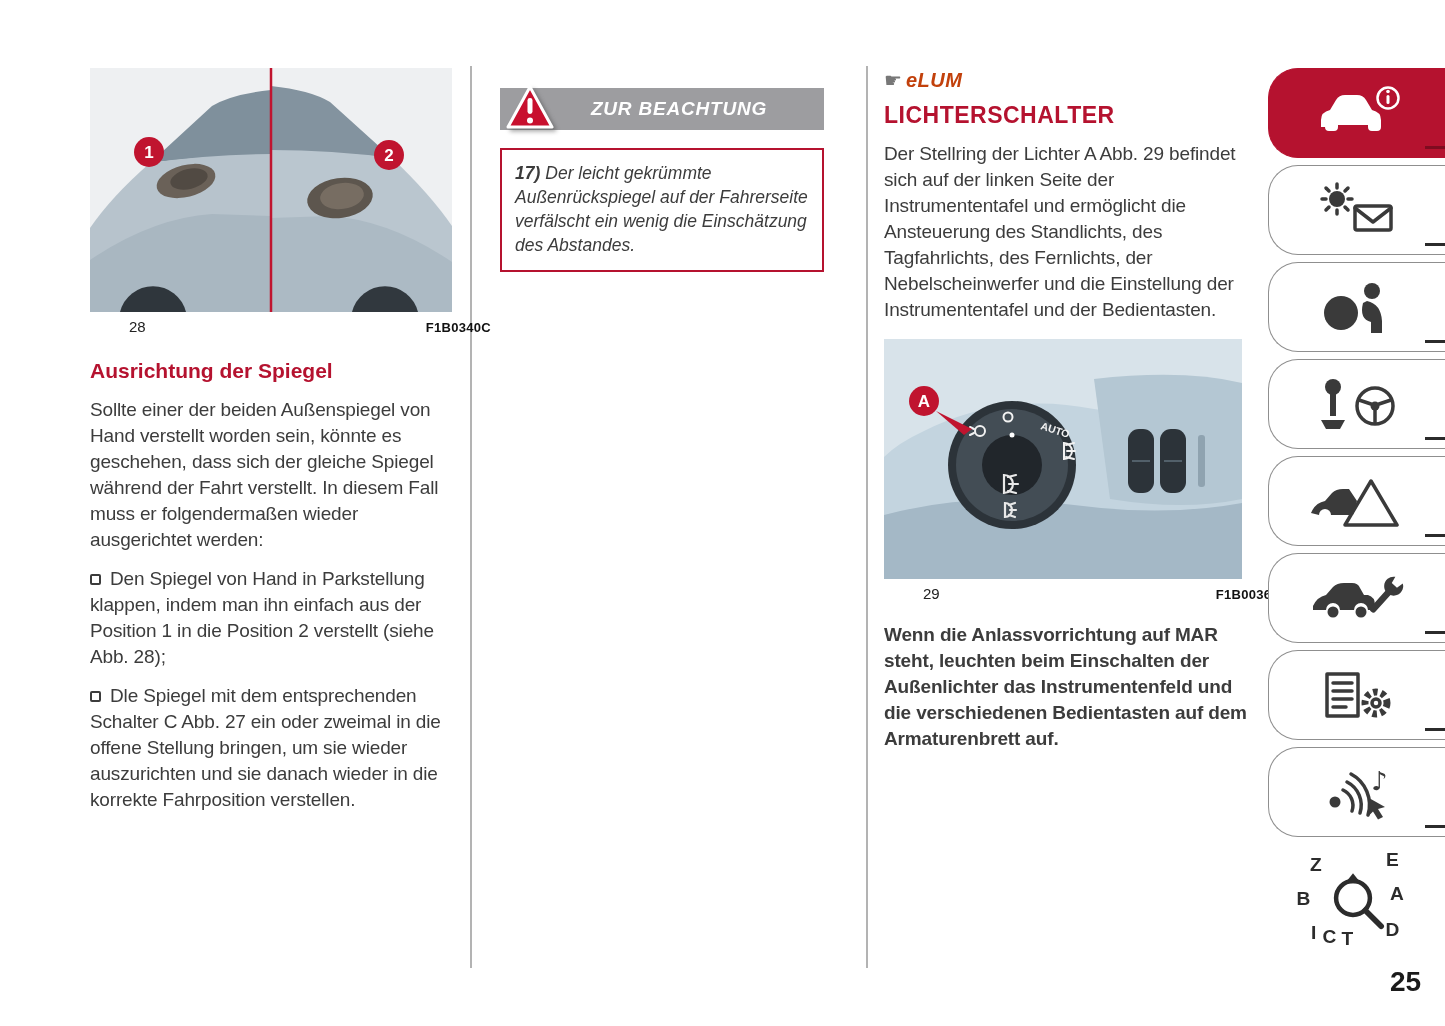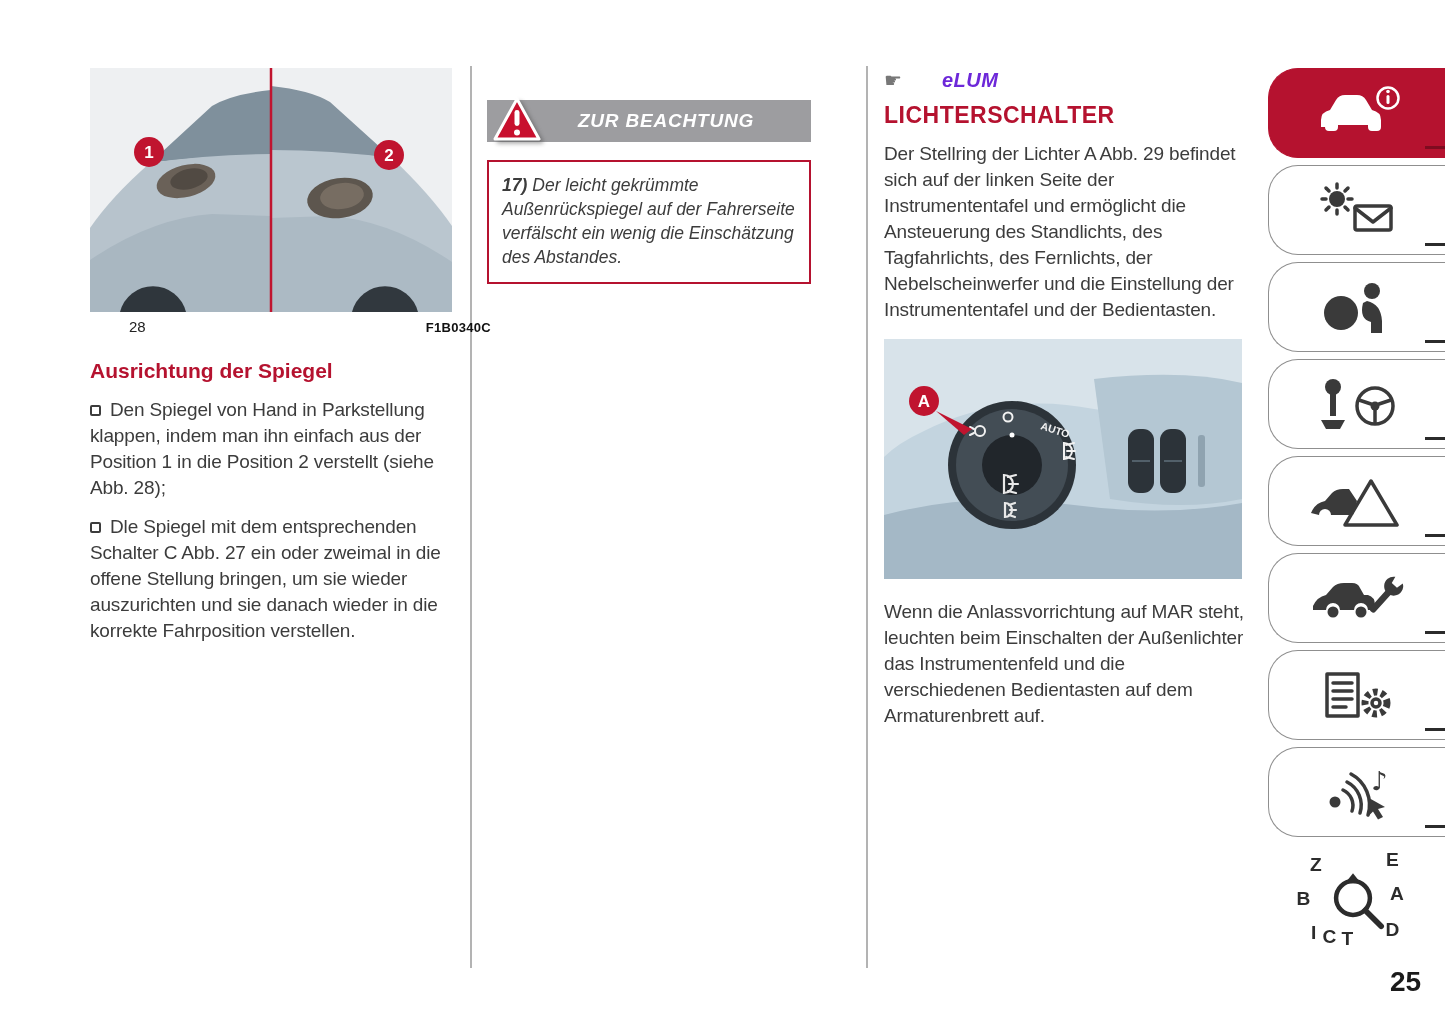--- a/index.html
+++ b/index.html
@@ -16,43 +16,43 @@
             margin-top:6px; width:362px;margin-left:39px; }
   .figcap .fignum { font-size:15px; color:#222; }
   .figcap .figcode { font-size:13px; font-weight:bold; color:#111; letter-spacing:.3px; }
   h3.red-sub { color:#b5122f; font-size:21px; font-weight:bold; margin:24px 0 14px 0; }
   .body-p { font-size:19px; line-height:26px; margin-bottom:13px; letter-spacing:-0.15px; }
   .bullet { font-size:19px; line-height:26px; margin-bottom:13px; letter-spacing:-0.15px; }
   .sq { display:inline-block; width:11px; height:11px; border:2px solid #3c3c3c;
         border-radius:2px; margin-right:9px; }
 
   
-  .col-mid { position:absolute; left:487px; top:88px; width:324px;margin-top:12px; }
+  .col-mid { position:absolute; left:500px; top:88px; width:324px; }
   .warn-bar { position:relative; background:#9d9da0; height:42px; display:flex;
               align-items:center; justify-content:center; }
   .warn-title { color:#fff; font-weight:bold; font-style:italic; font-size:19px;
                 letter-spacing:.8px; padding-left:34px; }
   .warn-tri { position:absolute; left:4px; top:-5px; filter:drop-shadow(3px 3px 2px rgba(60,60,60,.45)); }
   .note-box { margin-top:18px; border:2px solid #b5122f; padding:11px 13px 13px 13px;
               font-style:italic; font-size:17.5px; line-height:24px; color:#3c3c3c; }
   .note-num { font-weight:bold; margin-right:5px; }
 
   
   .col-right { position:absolute; left:884px; top:60px; width:364px; }
   h1.section { color:#b5122f; font-size:26px; font-weight:bold; letter-spacing:.5px;
                padding-bottom:5px; border-bottom:4px solid #b5122f; }
   .brand { display:flex; align-items:center; gap:4px; margin:8px 0 4px 0; }
   .hand { font-size:20px; color:#777; font-family:"DejaVu Sans", sans-serif; }
-  .brand-text { font-size:20px; font-weight:bold; font-style:italic; color:#6d28d9;
-                letter-spacing:.5px;margin-left:36px; }
+  .brand-text { font-size:20px; font-weight:bold; font-style:italic; color:#c2410c;
+                letter-spacing:.5px; }
   h2.sub { color:#b5122f; font-size:23px; font-weight:bold; letter-spacing:.5px;
            margin:10px 0 12px 0; }
   .col-right .fig-frame { width:358px; margin-top:16px; }
   .col-right .figcap { width:358px; }
-  .col-right .para2 { margin-top:20px; }
+  .col-right .para2 { margin-top:20px;font-weight:bold; }
 
   
   .tab { position:absolute; left:1268px; width:177px; height:90px; background:#fff;
          border:1.5px solid #8f8f8f; border-right:none; border-radius:30px 0 0 30px;
          display:flex; align-items:center; justify-content:center; cursor:pointer; }
   .tab.active { background:#b5122f; border-color:#b5122f; }
   .tabmark { position:absolute; right:0; bottom:8px; width:20px; height:3px; background:#2b2b2b; }
   .index-logo { position:absolute; left:1288px; top:845px; width:130px; height:105px;
                 display:flex; align-items:center; justify-content:center; }
 
@@ -103,20 +103,21 @@
       </g>
     </svg>
 
     <div class="figcap">
       <span class="fignum">28</span>
       <span class="figcode">F1B0340C</span>
     </div>
 
     <h3 class="red-sub">Ausrichtung der Spiegel</h3>
 
+    <p class="body-p">Sollte einer der beiden Außenspiegel von Hand verstellt worden sein, könnte es geschehen, dass sich der gleiche Spiegel während der Fahrt verstellt. In diesem Fall muss er folgendermaßen wieder ausgerichtet werden:</p>
 
     <p class="bullet"><span class="sq"></span><span>Den Spiegel von Hand in Parkstellung klappen, indem man ihn einfach aus der Position 1 in die Position 2 verstellt (siehe Abb. 28);</span></p>
 
     <p class="bullet"><span class="sq"></span><span>Dle Spiegel mit dem entsprechenden Schalter C Abb. 27 ein oder zweimal in die offene Stellung bringen, um sie wieder auszurichten und sie danach wieder in die korrekte Fahrposition verstellen.</span></p>
   </div>
 
   <div class="col-mid">
     <div class="warn-bar">
       <svg class="warn-tri" width="52" height="50" viewBox="0 0 52 50">
         <path d="M26 4 L48 44 H4 Z" fill="#c8102e" stroke="#fff" stroke-width="3" stroke-linejoin="round"></path>
@@ -182,20 +183,24 @@
       <line x1="280" y1="122" x2="298" y2="122" stroke="#52606a" stroke-width="2"></line>
       <rect x="314" y="96" width="7" height="52" rx="3" fill="#8fa3b0"></rect>
 
       <g>
         <polygon points="52,72 88,90 80,96" fill="#c0142f"></polygon>
         <circle cx="40" cy="62" r="15" fill="#c0142f"></circle>
         <text x="40" y="68" fill="#fff" font-size="17" font-weight="bold" text-anchor="middle">A</text>
       </g>
     </svg>
 
+    <div class="figcap">
+      <span class="fignum">29</span>
+      <span class="figcode">F1B0036C</span>
+    </div>
 
     <p class="body-p para2">Wenn die Anlassvorrichtung auf MAR steht, leuchten beim Einschalten der Außenlichter das Instrumentenfeld und die verschiedenen Bedientasten auf dem Armaturenbrett auf.</p>
   </div>
 
   <nav>
 
     <div class="tab active" style="top:68px;">
       <svg width="100" height="56" viewBox="0 0 96 56">
         <path d="M12 42 v-7 q0-8 9-10 l6-10 q3-5 9-5 h12 q6 0 9 5 l6 10 q9 2 9 10 v7 q0 4-4 4 h-5 q-4 0-4-4 v-2 H29 v2 q0 4-4 4 h-5 q-4 0-4-4 z" fill="#fff"></path>
         <circle cx="79" cy="13" r="10.5" fill="none" stroke="#fff" stroke-width="2.5"></circle>

